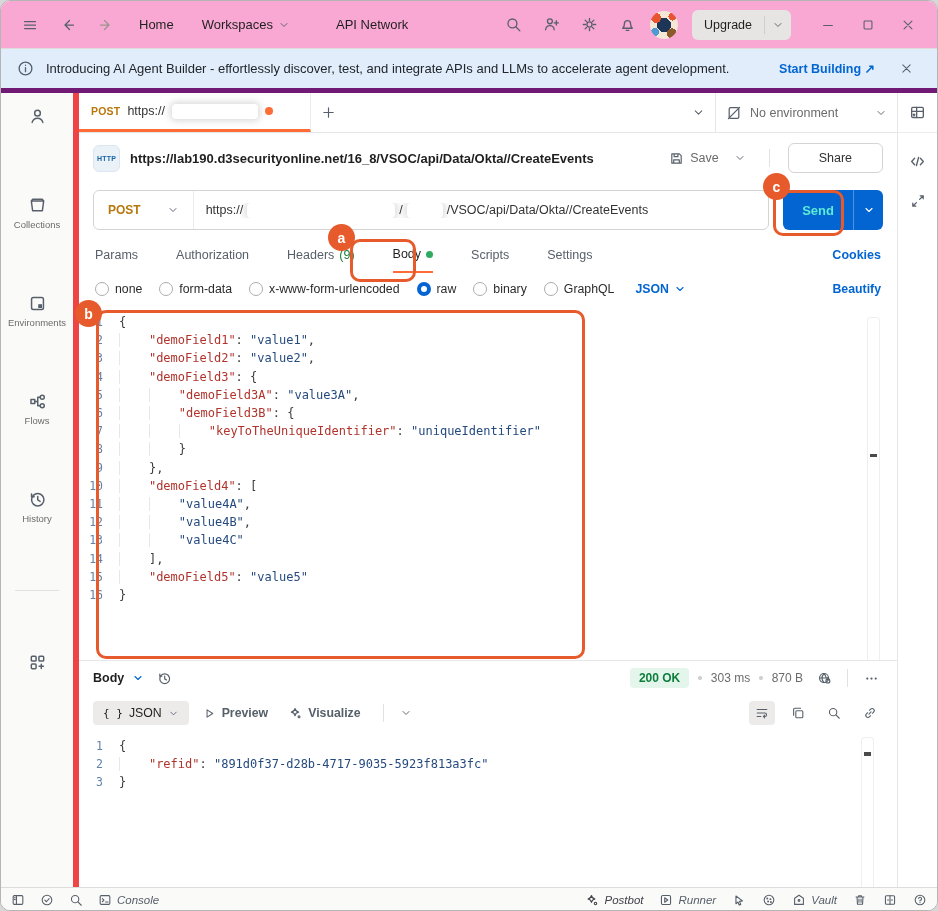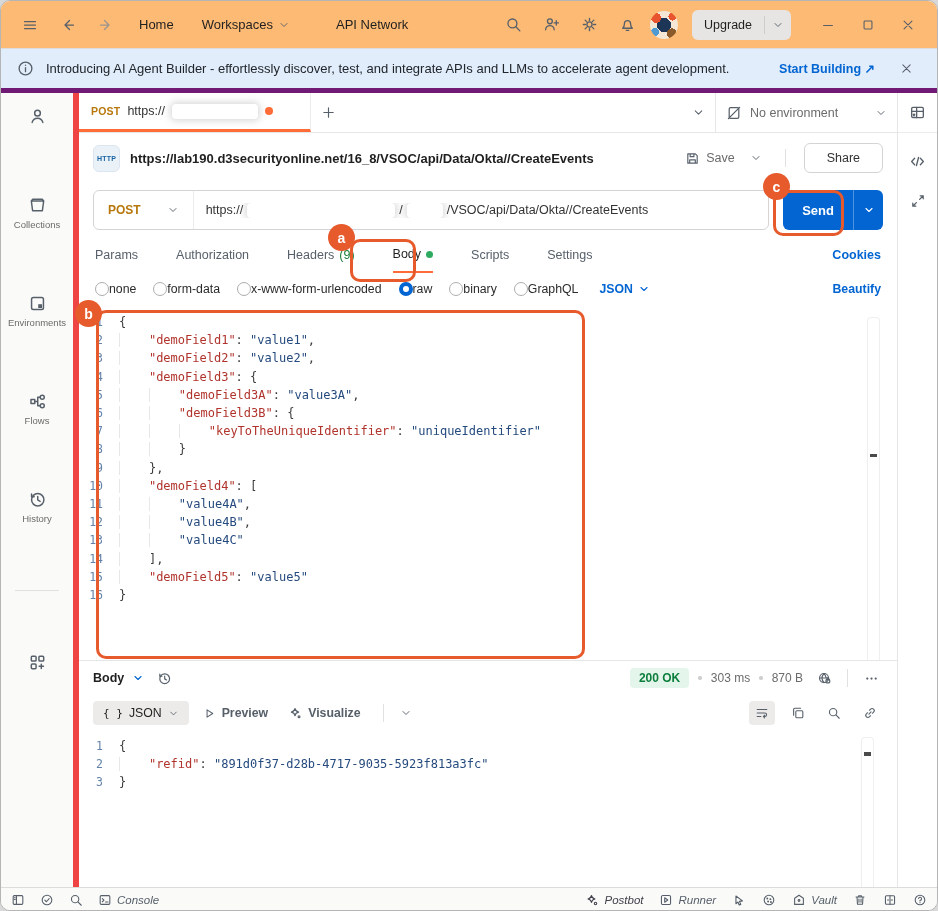--- a/index.html
+++ b/index.html
@@ -2,21 +2,21 @@
 <html><head>
 <meta charset="utf-8">
 <style>
   * { box-sizing: border-box; margin: 0; padding: 0; }
   html,body { background:#d8d8d8; }
   body { font-family: "Liberation Sans", sans-serif; }
   .win { position:relative; width:938px; height:911px; background:#fff; border:1px solid #b5b5b5;
          border-radius:10px; overflow:hidden; margin:0 auto; }
 
   
-  .topbar { height:48px; background:#fdba74; border-bottom:1px solid #DEDCDA;
+  .topbar { height:48px; background:#f9a8d4; border-bottom:1px solid #DEDCDA;
             display:flex; align-items:center; padding:0 14px; gap:8px; color:#1f1f1f; }
   .topbar .navtxt { font-size:13px; padding:6px 10px; border-radius:6px; cursor:default; display:flex; align-items:center; gap:5px; }
   .icbtn { width:30px; height:30px; display:flex; align-items:center; justify-content:center; border-radius:6px; }
   .ic { stroke:#57606A; fill:none; stroke-width:1.25; stroke-linecap:round; stroke-linejoin:round; }
   .ic.lite { stroke:#9b948e; }
   .spacer { flex:1; }
   .avatar { width:28px; height:28px; border-radius:50%;
             background: radial-gradient(circle at 22% 25%, #E8542F 0 5px, transparent 5px),
                         radial-gradient(circle at 80% 20%, #E8542F 0 4px, transparent 4px),
                         radial-gradient(circle at 18% 75%, #4E9BD4 0 4px, transparent 4px),
@@ -54,42 +54,42 @@
   .strip-chev { width:34px; display:flex; align-items:center; justify-content:center; }
   .envbox { width:182px; border-left:1px solid #E6E6E6; display:flex; align-items:center; gap:8px; padding:0 10px; color:#6B6B6B; font-size:12.5px; }
 
   
   .reqtitle { height:50px; display:flex; align-items:center; padding:0 14px; gap:10px; }
   .httpbadge { width:27px; height:27px; background:#EAF1F7; border-radius:6px; display:flex; align-items:center; justify-content:center;
                font-size:7px; font-weight:700; color:#1663A5; letter-spacing:.2px; border:1px solid #dbe6f0; }
   .reqtitle .rurl { font-size:13px; font-weight:700; color:#1f1f1f; }
   .savebtn { display:flex; align-items:center; gap:6px; color:#6b6b6b; font-size:12.5px; }
   .vdiv { width:1px; height:18px; background:#E3E1E0; margin:0 8px; }
-  .sharebtn { border:1px solid #D6D4D2; border-radius:6px; padding:7px 22px; font-size:12.5px; color:#333; }
+  .sharebtn { border:1px solid #D6D4D2; border-radius:6px; padding:7px 30px; font-size:12.5px; color:#333; }
 
   
   .sendrow { height:54px; display:flex; align-items:center; padding:0 14px; }
   .murl { flex:1; display:flex; align-items:center; border:1px solid #D6D4D2; border-radius:6px; height:40px; overflow:hidden; }
   .murl .method { display:flex; align-items:center; gap:26px; padding:0 14px; font-size:12px; font-weight:700; color:#B7770B; border-right:1px solid #EDECEB; height:100%; }
   .murl .uin { flex:1; display:flex; align-items:center; gap:2px; padding:0 12px; font-size:12.5px; color:#333; white-space:nowrap; overflow:hidden; }
   .sendgrp { display:flex; margin-left:14px; height:40px; }
-  .sendmain { background:#0265D2; color:#ffffff; font-weight:700; font-size:13px; display:flex; align-items:center; padding:0 19px; border-radius:6px 0 0 6px; }
+  .sendmain { background:#0265D2; color:#5eead4; font-weight:700; font-size:13px; display:flex; align-items:center; padding:0 19px; border-radius:6px 0 0 6px; }
   .sendchev { background:#0265D2; width:30px; display:flex; align-items:center; justify-content:center; border-left:1px solid rgba(255,255,255,.3); border-radius:0 6px 6px 0; }
 
   
   .tabsrow { height:36px; display:flex; align-items:center; padding:0 16px; gap:38px; font-size:12.5px; color:#57606A; }
   .tabsrow .tb { display:flex; align-items:center; gap:5px; height:100%; }
   .tabsrow .tb.active { color:#1f1f1f; border-bottom:2px solid #FF6C37; }
   .grn { color:#1A7F37; }
   .gdot { width:7px; height:7px; border-radius:50%; background:#2FAB61; }
   .cookies { margin-left:auto; color:#0265D2; font-weight:700; }
 
   
   .moderow { height:32px; display:flex; align-items:center; padding:0 16px; gap:17px; font-size:12.3px; color:#2b2b2b; }
-  .radio { display:flex; align-items:flex-start; }
+  .radio { display:flex; align-items:flex-start; gap:6px; }
   .rdo { width:14px; height:14px; border-radius:50%; border:1.5px solid #ADADAD; background:#fff; }
   .rdo.sel { border:4.5px solid #0265D2; }
   .langsel { display:flex; align-items:center; gap:5px; color:#0265D2; font-weight:700; margin-left:4px; }
   .beautify { margin-left:auto; color:#0265D2; font-weight:700; }
 
   
   .editor { height:356px; position:relative; border-bottom:1px solid #E6E6E6; padding-top:8px; overflow:hidden; }
   .respeditor { flex:1; position:relative; padding-top:6px; overflow:hidden; }
   .code-line { display:flex; font-family:"DejaVu Sans Mono", monospace; font-size:12px; line-height:18.2px; white-space:pre; }
   .ln { width:40px; text-align:right; padding-right:16px; color:#6282A9; flex:none; font-size:11.5px; }

